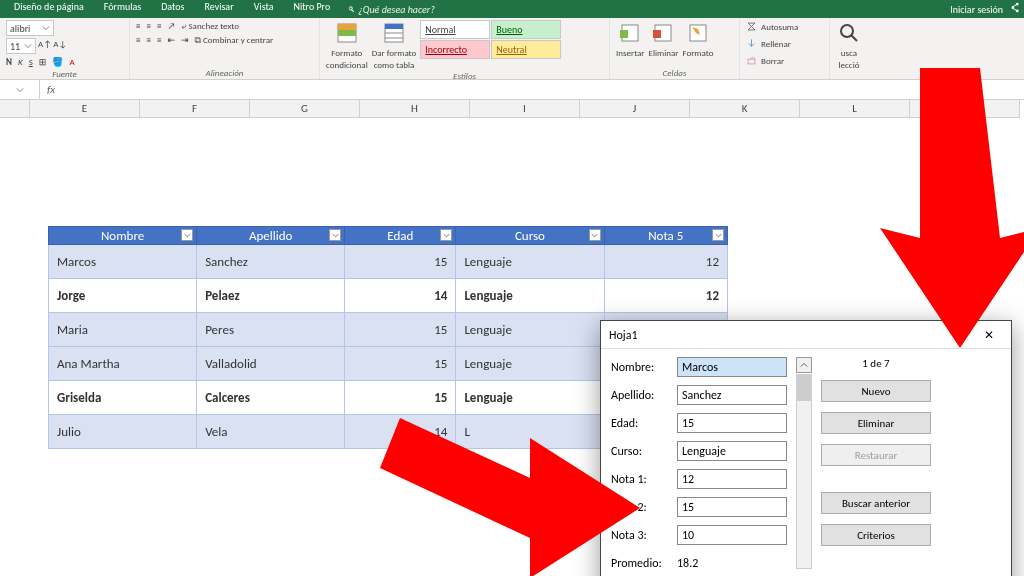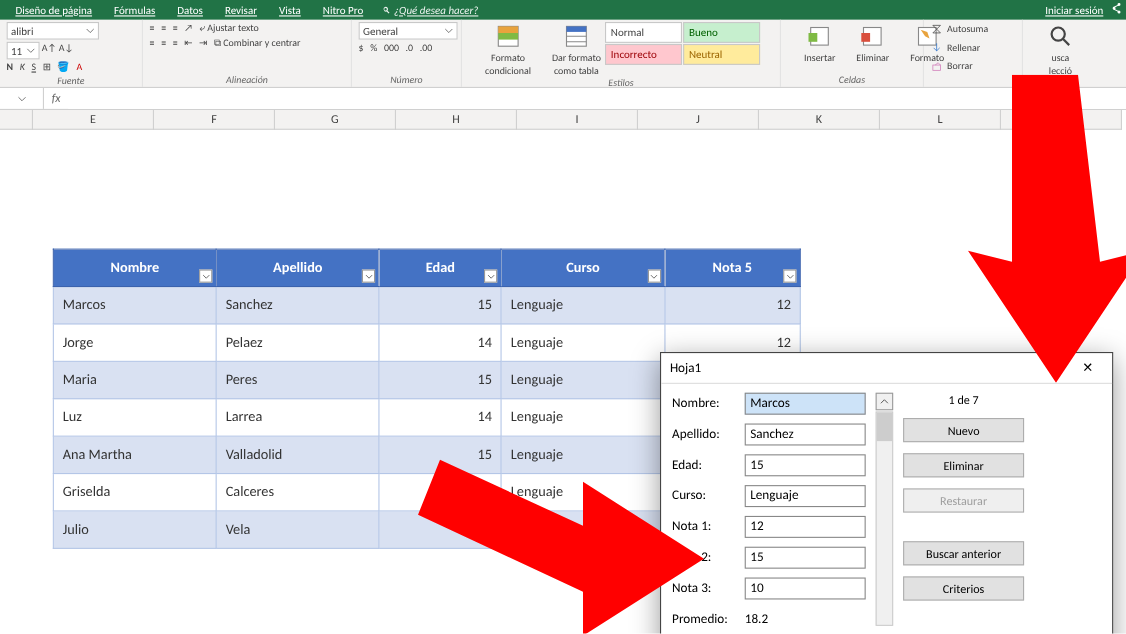--- a/index.html
+++ b/index.html
@@ -1,37 +1,37 @@
 <!DOCTYPE html>
 <html><head>
 <meta charset="utf-8">
 <style>
   * { box-sizing: border-box; margin: 0; padding: 0; font-family: 'Segoe UI', Calibri, sans-serif; }
   body { width: 1024px; height: 576px; overflow: hidden; background: #fff; position: relative; }
 
   
-  .ribbon-tabs { height: 18px; background: #217346; display: flex; align-items: center; font-size: 10px; color: #fff; padding: 0 4px; text-decoration: underline; }
+  .ribbon-tabs { height: 18px; background: #217346; display: flex; font-size: 10px; color: #fff; padding: 0 4px; }
   .ribbon-tabs .tab { padding: 0 10px; cursor: pointer; }
   .ribbon-tabs .tell-me { margin-left: 6px; font-style: italic; opacity: .9; display:flex; align-items:center; gap:3px; }
   .ribbon-tabs .tell-me svg { width:9px; height:9px; }
   .ribbon-tabs .right { margin-left: auto; display:flex; align-items:center; gap:6px; }
 
   
   .ribbon { height: 62px; background: #f3f2f1; border-bottom: 1px solid #d0d0d0; display:flex; font-size:10px; color:#444; }
   .rgroup { border-right:1px solid #e3e3e3; padding:2px 6px 0 6px; display:flex; flex-direction:column; justify-content:space-between; }
   .rgroup .title { text-align:center; font-size:9px; color:#666; padding-bottom:1px;font-style:italic; }
   .rgroup .content { flex:1; display:flex; align-items:flex-start; gap:4px; }
-  .btn-v { display:flex; flex-direction:column; align-items:center; gap:1px; font-size:9px; cursor:pointer;margin-left:15px; }
+  .btn-v { display:flex; flex-direction:column; align-items:center; gap:1px; font-size:9px; cursor:pointer; }
   .btn-v .ic { width:26px; height:26px; display:flex; align-items:center; justify-content:center; }
   .btn-v .ic svg { width:24px; height:24px; }
   .mini { font-size:9px; line-height:12px; }
   .select { border:1px solid #c8c8c8; background:#fff; height:16px; padding:0 3px; font-size:10px; display:flex; align-items:center; justify-content:space-between; }
   .chev { width:8px; height:8px; }
   .style-gallery { display:grid; grid-template-columns:1fr 1fr; gap:1px; }
-  .style-cell { border:1px solid #c8c8c8; width:70px; height:19px; font-size:10px; display:flex; align-items:center; padding:0 4px; }
+  .style-cell { border:1px solid #c8c8c8; width:70px; height:19px; font-size:10px; display:flex; align-items:center; padding:0 4px;text-decoration:underline; }
   .style-cell.normal { background:#fff; }
   .style-cell.good { background:#c6efce; color:#006100; }
   .style-cell.bad { background:#ffc7ce; color:#9c0006; }
   .style-cell.neutral{ background:#ffeb9c; color:#9c6500; }
   .rline { display:flex; align-items:center; gap:4px; font-size:9px; padding:1px 0; cursor:pointer; }
   .rline svg { width:11px; height:11px; }
 
   
   .fbar { height:20px; border-bottom:1px solid #d0d0d0; display:flex; align-items:center; font-size:11px; }
   .fbar .name-box { width:40px; border-right:1px solid #d0d0d0; height:100%; display:flex; align-items:center; justify-content:center; }
@@ -42,26 +42,26 @@
   .colhdrs { height:18px; display:flex; }
   .corner { width:30px; background:#f3f2f1; border-right:1px solid #d0d0d0; border-bottom:1px solid #d0d0d0; }
   .colhdr { width:110px; background:#f3f2f1; border-right:1px solid #d0d0d0; border-bottom:1px solid #d0d0d0; text-align:center; font-size:11px; color:#444; line-height:18px; }
 
   
   .sheet { position:relative; height:458px; }
   .banner { position:absolute; left:0; top:4px; width:1024px; height:56px; background:#217346; color:#fff; font-size:26px; font-weight:400; letter-spacing:1px; display:flex; align-items:center; padding-left:130px; }
 
   
   .dtable { position:absolute; left:48px; top:108px; width:680px; border-collapse:collapse; }
-  .dtable th { background:#4472c4; color:#fff; font-size:13px; font-weight:bold; height:34px; border:1px solid #3b62ad; position:relative; }
+  .dtable th { background:#4472c4; color:#fff; font-size:13px; font-weight:normal; height:18px; border:1px solid #3b62ad; position:relative; }
   .dtable th .filter { position:absolute; right:3px; bottom:3px; width:12px; height:12px; border:1px solid #999; background:#fff; display:flex; align-items:center; justify-content:center; }
   .dtable th .filter svg { width:7px; height:7px; }
   .dtable td { height:34px; font-size:13px; padding:0 8px; border:1px solid #b4c6e7; color:#333; }
   .dtable tr.odd td { background:#d9e1f2; }
-  .dtable tr.even td { background:#fff; }
+  .dtable tr.even td { background:#fff;font-weight:bold; }
   .dtable td.right { text-align:right; }
   .dtable .col-nombre   { width:120px; }
   .dtable .col-apellido { width:120px; }
   .dtable .col-edad     { width:90px; }
   .dtable .col-curso    { width:120px; }
   .dtable .col-nota1    { width:100px; }
 
   
   .dialog { position:absolute; left:600px; top:202px; width:412px; height:360px; background:#fff; border:1px solid #444; box-shadow:0 6px 24px rgba(0,0,0,.4); font-size:12px; }
   .dialog .titlebar { height:28px; display:flex; align-items:center; padding:0 8px; border-bottom:1px solid #ddd; }
@@ -106,21 +106,21 @@
     <span>Iniciar sesión</span>
     <span><svg width="11" height="11" viewBox="0 0 16 16">
           <path fill="#fff" d="M12 5a2 2 0 10-1.9-1.4L5.9 5.7a2 2 0 100 4.6l4.2 2.1A2 2 0 1012 11a2 2 0 00-1.1.3L6.9 9.4a2 2 0 000-2.8l4-2A2 2 0 0012 5z"></path>
         </svg></span>
   </span>
 </div>
 
 <div class="ribbon">
   <div class="rgroup" style="width:130px">
     <div class="content" style="flex-direction:column; gap:2px;">
-      <div class="select" style="width:84px">
+      <div class="select" style="width:48px">
           <span>alibri</span>
           <svg class="chev" viewBox="0 0 10 10">
             <path d="M1 3l4 4 4-4" fill="none" stroke="#666"></path>
           </svg>
         </div>
       <div style="display:flex; gap:2px;">
         <div class="select" style="width:30px">
             <span>11</span>
             <svg class="chev" viewBox="0 0 10 10">
               <path d="M1 3l4 4 4-4" fill="none" stroke="#666"></path>
@@ -141,52 +141,34 @@
     <div class="title">Fuente</div>
   </div>
 
   <div class="rgroup" style="width:190px">
     <div class="content" style="flex-direction:column; gap:2px;">
       <div style="display:flex; gap:6px;" class="mini">
         <span>≡</span>
         <span>≡</span>
         <span>≡</span>
         <span>↗</span>
-        <span style="display:flex;gap:2px;">⤶<span>Ajustar texto</span></span>
+        <span style="display:flex;gap:2px;">⤶<span>Sanchez texto</span></span>
       </div>
       <div style="display:flex; gap:6px;" class="mini">
         <span>≡</span>
         <span>≡</span>
         <span>≡</span>
         <span>⇤</span>
         <span>⇥</span>
         <span style="display:flex;gap:2px;">⧉<span>Combinar y centrar</span></span>
       </div>
     </div>
     <div class="title">Alineación</div>
   </div>
 
-  <div class="rgroup" style="width:100px">
-    <div class="content" style="flex-direction:column; gap:2px;">
-      <div class="select" style="width:90px">
-          <span>General</span>
-          <svg class="chev" viewBox="0 0 10 10">
-            <path d="M1 3l4 4 4-4" fill="none" stroke="#666"></path>
-          </svg>
-        </div>
-      <div class="mini" style="display:flex; gap:6px;">
-        <span>$</span>
-        <span>%</span>
-        <span>000</span>
-        <span>.0</span>
-        <span>.00</span>
-      </div>
-    </div>
-    <div class="title">Número</div>
-  </div>
 
   <div class="rgroup" style="width:290px">
     <div class="content">
       <div class="btn-v">
         <div class="ic">
             <svg viewBox="0 0 24 24">
               <rect x="3" y="3" width="18" height="18" fill="#fff" stroke="#888"></rect>
               <rect x="3" y="3" width="18" height="6" fill="#e8a33d"></rect>
               <rect x="3" y="9" width="18" height="6" fill="#7fba44"></rect>
             </svg>
@@ -361,27 +343,20 @@
           <td>Lenguaje</td>
           <td class="right">12</td>
         </tr>
         <tr class="odd">
           <td>Maria</td>
           <td>Peres</td>
           <td class="right">15</td>
           <td>Lenguaje</td>
           <td class="right">11</td>
         </tr>
-        <tr class="even">
-          <td>Luz</td>
-          <td>Larrea</td>
-          <td class="right">14</td>
-          <td>Lenguaje</td>
-          <td class="right"></td>
-        </tr>
         <tr class="odd">
           <td>Ana Martha</td>
           <td>Valladolid</td>
           <td class="right">15</td>
           <td>Lenguaje</td>
           <td class="right">11</td>
         </tr>
         <tr class="even">
           <td>Griselda</td>
           <td>Calceres</td>

